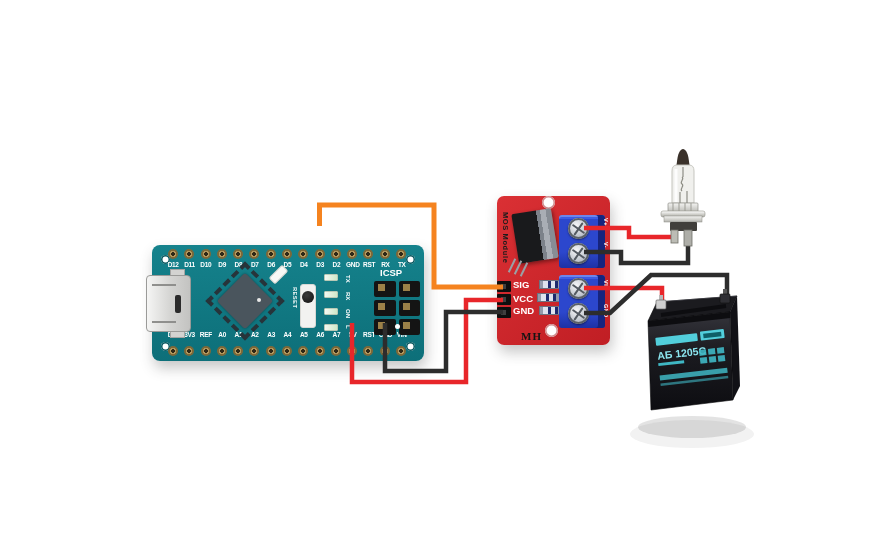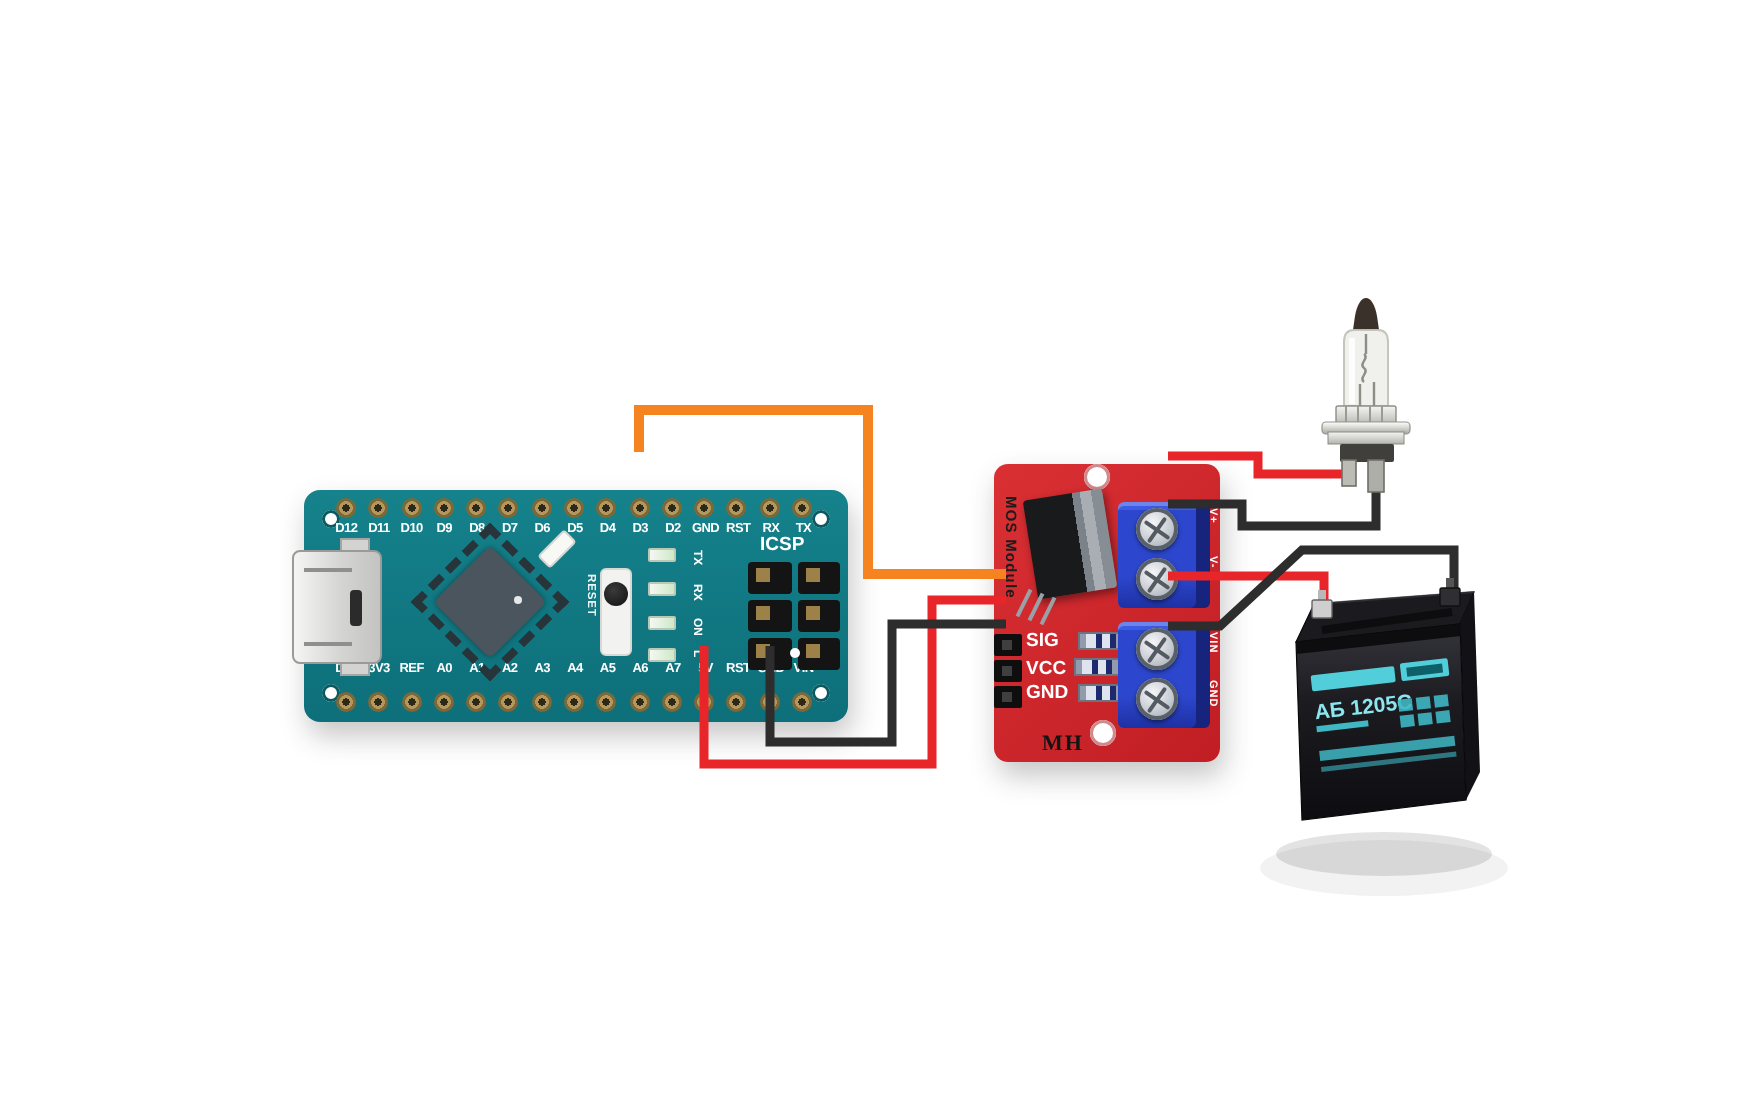--- a/index.html
+++ b/index.html
@@ -50,21 +50,21 @@
   .icsp-lab{position:absolute;left:228px;top:22px;font-size:9.5px;font-weight:bold;color:#fff;}
   .icsp{position:absolute;left:222px;top:36px;width:46px;height:54px;display:grid;
     grid-template-columns:1fr 1fr;gap:3px;}
   .ipin{background:#141414;border-radius:2px;position:relative;}
   .ipin::after{content:"";position:absolute;left:4px;top:3px;width:7px;height:7px;background:#9c8148;}
   .wdot{position:absolute;left:243px;top:79px;width:5px;height:5px;border-radius:50%;background:#fff;}
 
   
   .module{position:absolute;left:497px;top:196px;width:113px;height:149px;
     background:linear-gradient(135deg,#da3034,#c01e24);
-    border-radius:7px;box-shadow:2px 7px 14px rgba(50,50,50,.28);margin-top:36px;}
+    border-radius:7px;box-shadow:2px 7px 14px rgba(50,50,50,.28);}
   .mhole{position:absolute;width:13px;height:13px;border-radius:50%;background:#fff;
     box-shadow:inset 0 0 0 1.5px #cf8a8c;}
   .side-lab{left:13px;top:16px;font-size:7.5px;color:#1c1c1c;letter-spacing:.6px;font-weight:bold;}
   .mosfet{position:absolute;left:18px;top:15px;width:40px;height:50px;transform:rotate(-9deg);
     background:linear-gradient(90deg,#191a1c 0 62%,#7c828a 62% 72%,#a9aeb5 72% 86%,#878d95 86%);
     border-radius:2px;box-shadow:1px 2px 4px rgba(0,0,0,.45);}
   .mlead{position:absolute;width:2px;height:15px;background:#9aa0a6;transform:rotate(26deg);}
   .hpin{position:absolute;left:0;width:14px;height:11px;background:#0e0e0e;border-radius:1px;}
   .hpin::after{content:"";position:absolute;left:4px;top:3px;width:5px;height:5px;background:#3f3f3f;}
   .hlab{position:absolute;left:16px;font-size:9.5px;font-weight:bold;color:#fff;letter-spacing:0;}

